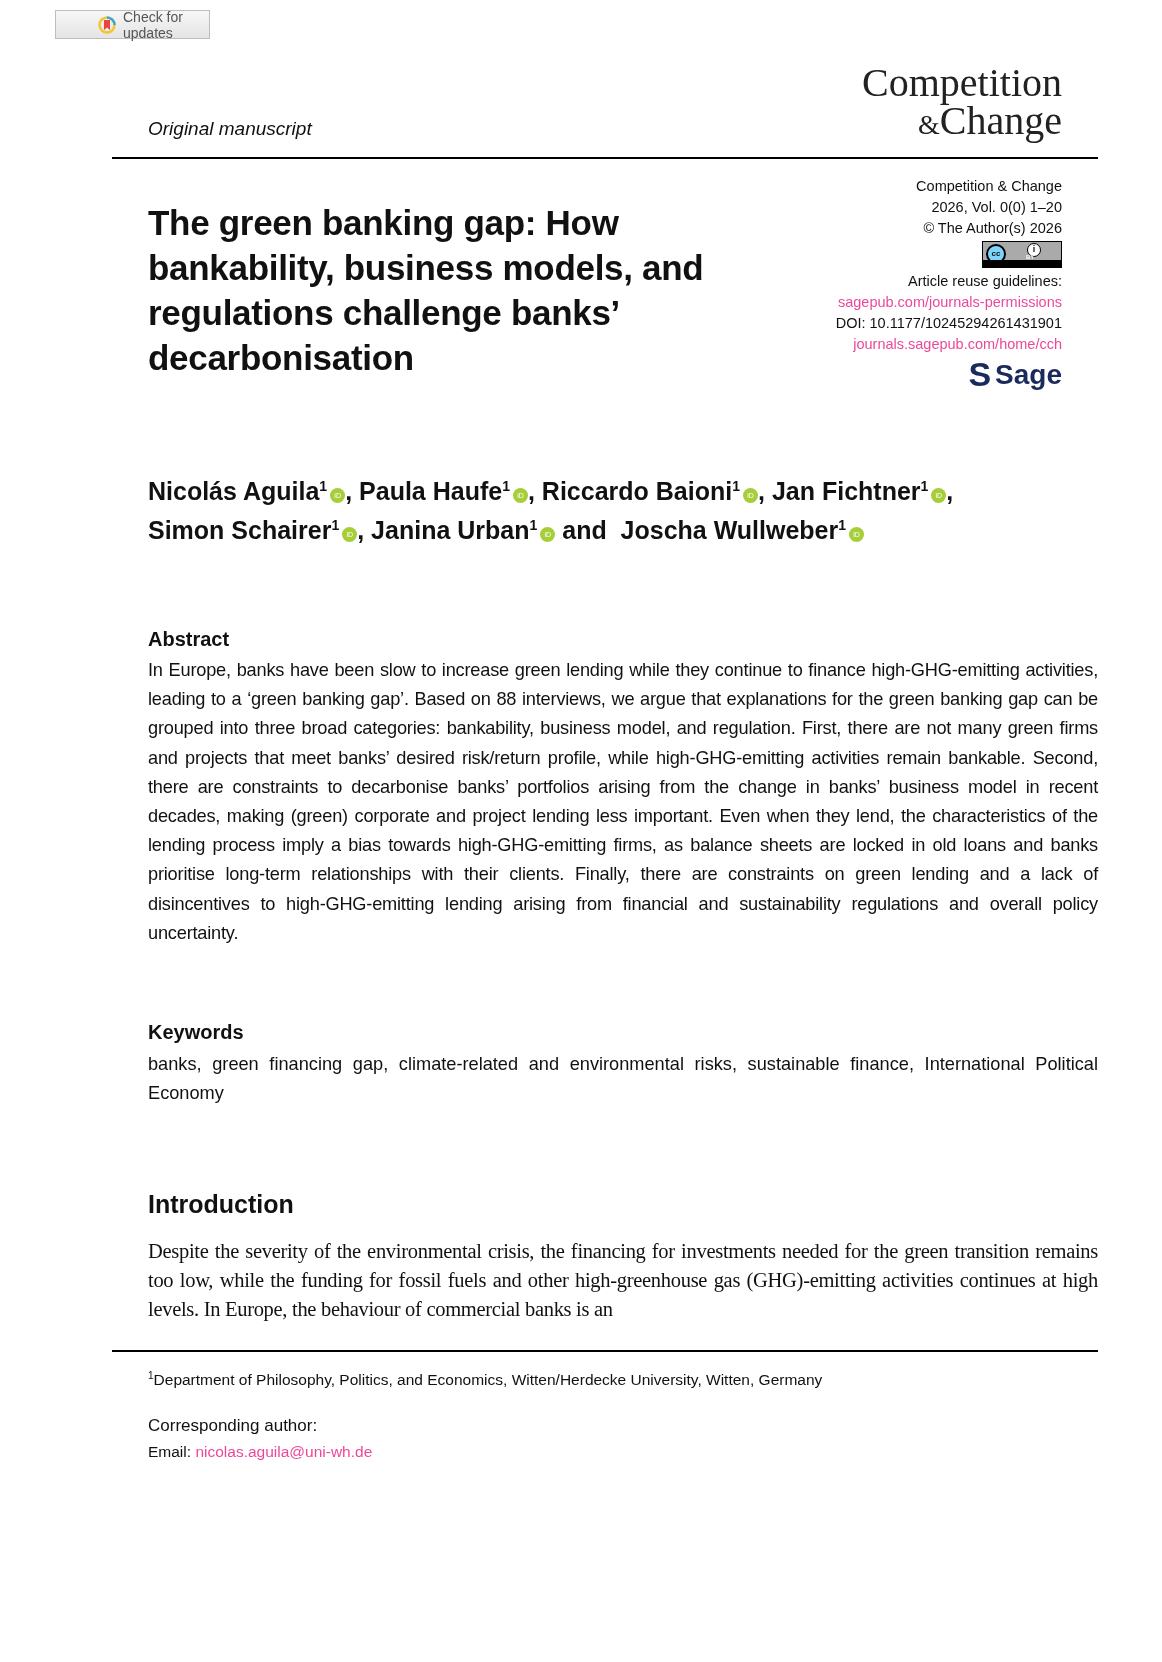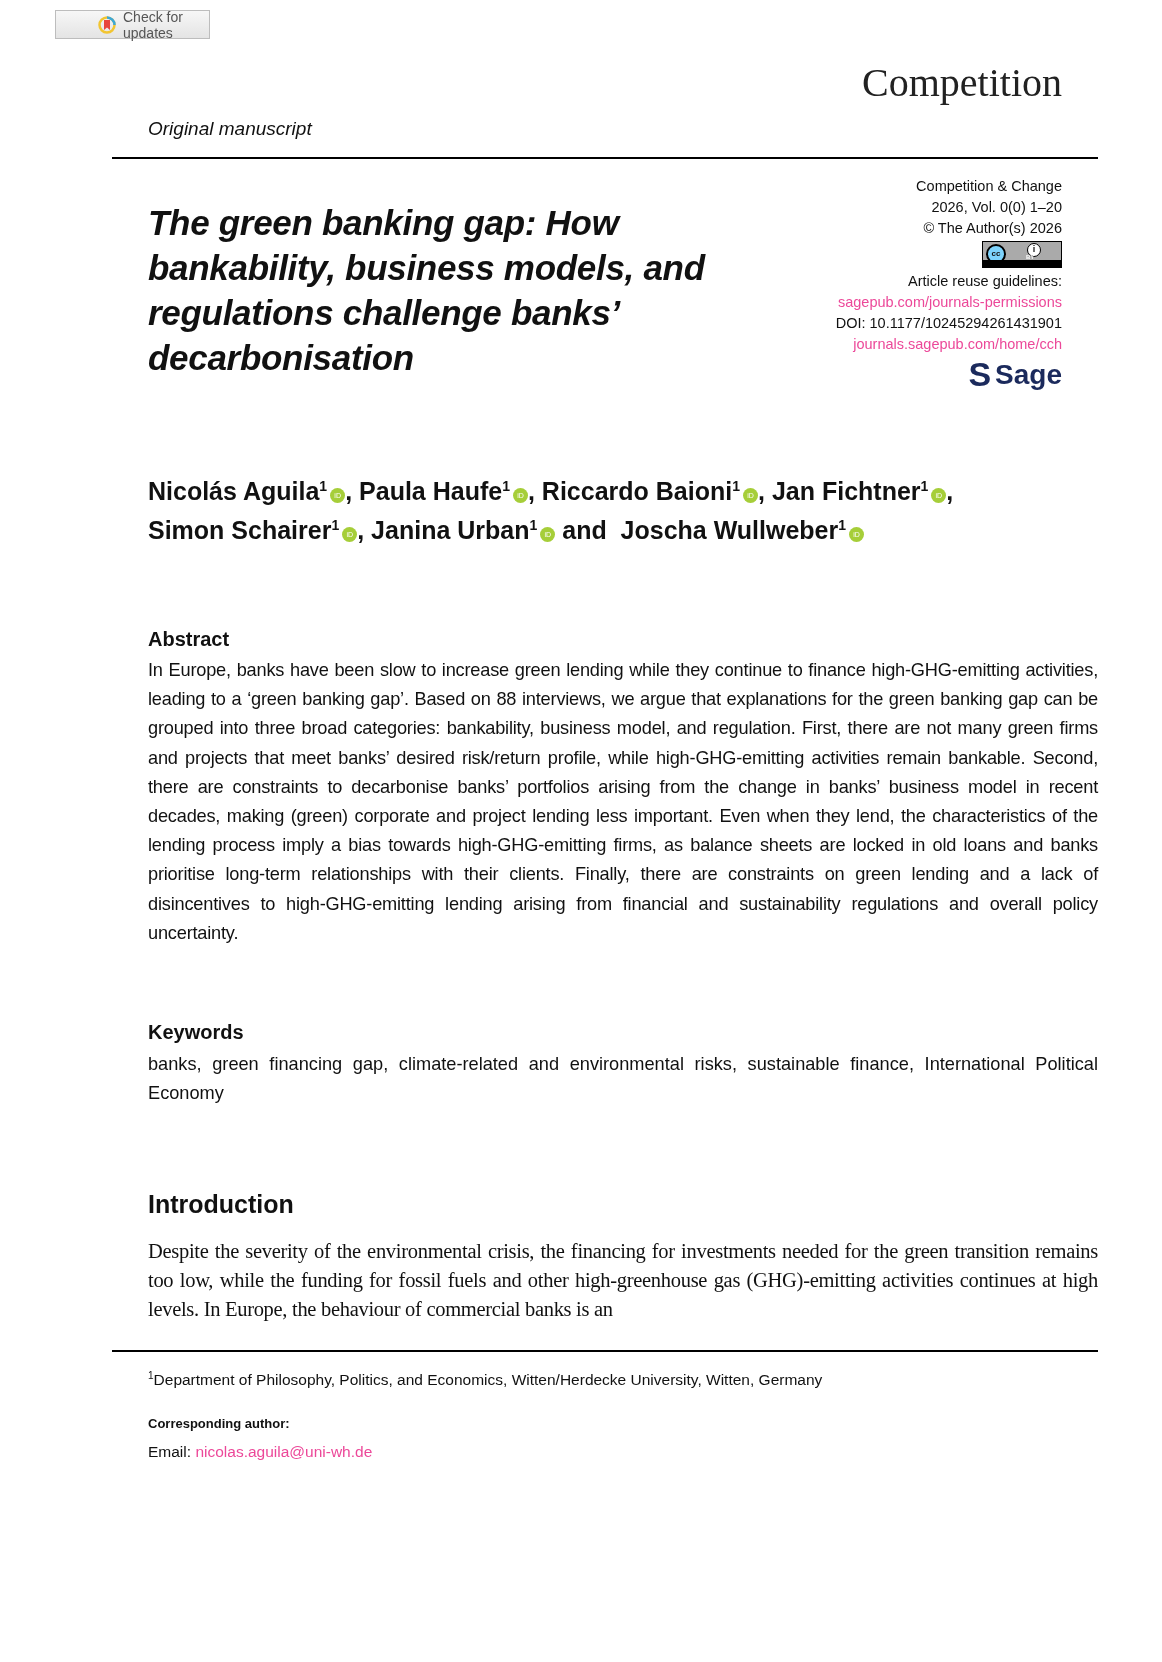--- a/index.html
+++ b/index.html
@@ -12,21 +12,21 @@
   .cfu-icon { width: 18px; height: 18px; margin: 0 7px 0 6px; position: relative; }
   .cfu-label { font-size: 14px; color: #555; font-family: "Liberation Sans", sans-serif; }
 
   .manuscript { left: 112px; top: 118px; font-size: 19px; font-style: italic; font-family: "Liberation Sans", sans-serif; }
   .logo { right: 100px; top: 64px; text-align: right; font-family: "Liberation Serif", serif; color: #222; line-height: 38px; }
   .logo .l1 { font-size: 40px; text-align: right; }
   .logo .l2 { font-size: 40px; }
   .logo .amp { font-size: 28px; }
   .rule-top { left: 112px; top: 157px; width: 950px; height: 2px; background: #000; }
 
-  .title { left: 112px; top: 200px; width: 620px; font-size: 35px; font-weight: bold; line-height: 45px; font-family: "Liberation Sans", sans-serif; letter-spacing: -0.3px; font-style: italic; }
+  .title { left: 112px; top: 200px; width: 620px; font-size: 35px; font-weight: bold; line-height: 45px; font-family: "Liberation Sans", sans-serif; letter-spacing: -0.3px; }
 
   .meta { right: 100px; top: 176px; text-align: right; font-size: 14.5px; line-height: 21px; font-family: "Liberation Sans", sans-serif; }
   .cc { display: inline-block; width: 80px; height: 27px; background: #aaa; border: 1px solid #000; position: relative; margin: 2px 0 3px; box-sizing: border-box; vertical-align: top; }
   .cc .strip { position: absolute; left: 0; right: 0; bottom: 0; height: 7px; background: #000; }
   .cc .cclogo { position: absolute; left: 3px; top: 2px; width: 20px; height: 20px; border-radius: 50%; background: #7dd3fc; border: 2px solid #000; box-sizing: border-box; font-size: 8px; font-weight: bold; text-align: center; line-height: 16px; }
   .cc .by { position: absolute; left: 44px; top: 1px; width: 14px; height: 14px; border-radius: 50%; background: #fff; border: 1.5px solid #000; box-sizing: border-box; font-size: 9px; line-height: 11px; text-align: center; font-weight: bold; }
   .cc .bytxt { position: absolute; left: 43px; bottom: -1px; font-size: 6px; color: #fff; font-weight: bold; }
   .sage { display: inline-flex; align-items: center; gap: 4px; margin-top: 4px; color: #1b2a5c; font-weight: bold; font-size: 28px; font-family: "Liberation Sans", sans-serif; }
   .sage-s { font-size: 34px; font-weight: 900; line-height: 30px; }
 
@@ -37,40 +37,41 @@
   .h-abs { left: 112px; top: 628px; font-size: 20px; font-weight: bold; }
   .abstract { left: 112px; top: 656px; width: 950px; font-size: 18.2px; line-height: 29.2px; text-align: justify; font-family: "Liberation Sans", sans-serif; letter-spacing: -0.2px; }
   .h-kw { left: 112px; top: 1021px; font-size: 20px; font-weight: bold; }
   .keywords { left: 112px; top: 1050px; width: 950px; font-size: 18.2px; line-height: 29px; text-align: justify; text-align-last: left; }
 
   .h-intro { left: 112px; top: 1190px; font-size: 25px; font-weight: bold; }
   .intro { left: 112px; top: 1237px; width: 950px; font-size: 20.5px; line-height: 29px; text-align: justify; font-family: "Liberation Serif", serif; letter-spacing: -0.3px; }
   .rule-foot { left: 112px; top: 1350px; width: 950px; height: 2px; background: #000; }
   .foot1 { left: 112px; top: 1370px; font-size: 15.5px; }
   .foot1 sup { font-size: 10px; }
-  .corr-h { left: 112px; top: 1416px; font-size: 13px; font-weight: bold; }
+  .corr-h { left: 112px; top: 1416px; font-size: 17px; font-weight: normal; }
   .corr { left: 112px; top: 1440px; width: 950px; font-size: 15.5px; line-height: 24px; }
 </style>
 </head>
 <body>
 
 <div class="abs cfu">
   <span class="cfu-icon">
     <svg width="18" height="18" viewBox="0 0 18 18">
       <circle cx="9" cy="9" r="7.5" fill="none" stroke="#f2c531" stroke-width="2.5"></circle>
       <path d="M9 1.5 A7.5 7.5 0 0 1 16.5 9" fill="none" stroke="#3aa7d8" stroke-width="2.5"></path>
       <path d="M6 4 h6 v10 l-3 -2.5 l-3 2.5 z" fill="#e8453c"></path>
     </svg>
   </span>
   <span class="cfu-label">Check for updates</span>
 </div>
 
 <div class="abs manuscript">Original manuscript</div>
 <div class="abs logo">
   <div class="l1">Competition</div>
+  <div class="l2"><span class="amp">&amp;</span><span>Change</span></div>
 </div>
 <div class="abs rule-top"></div>
 
 <div class="abs title">The green banking gap: How bankability, business models, and regulations challenge banks’ decarbonisation</div>
 
 <div class="abs meta">
   <div>Competition &amp; Change</div>
   <div>2026, Vol. 0(0) 1–20</div>
   <div>© The Author(s) 2026</div>
   <div><span class="cc">

